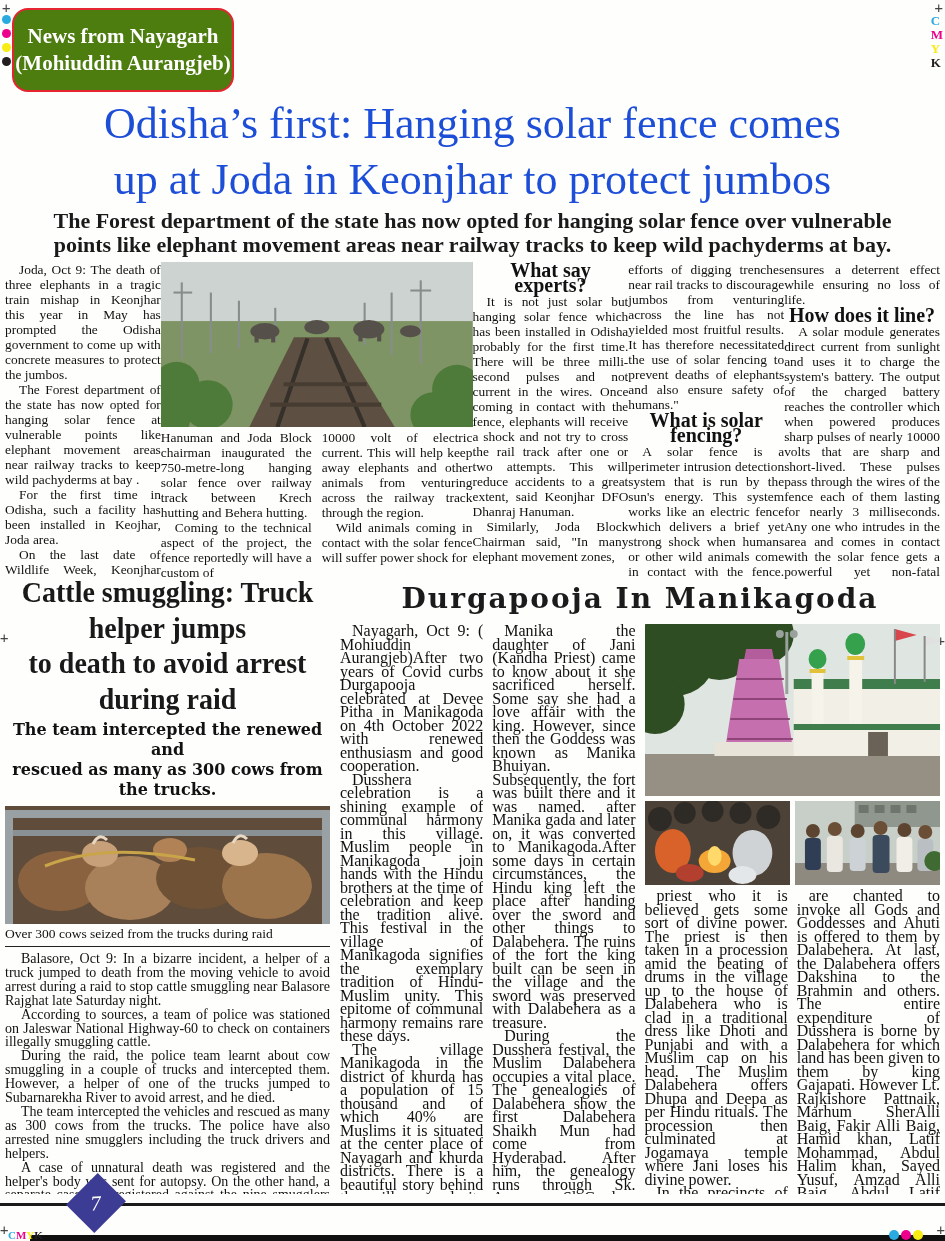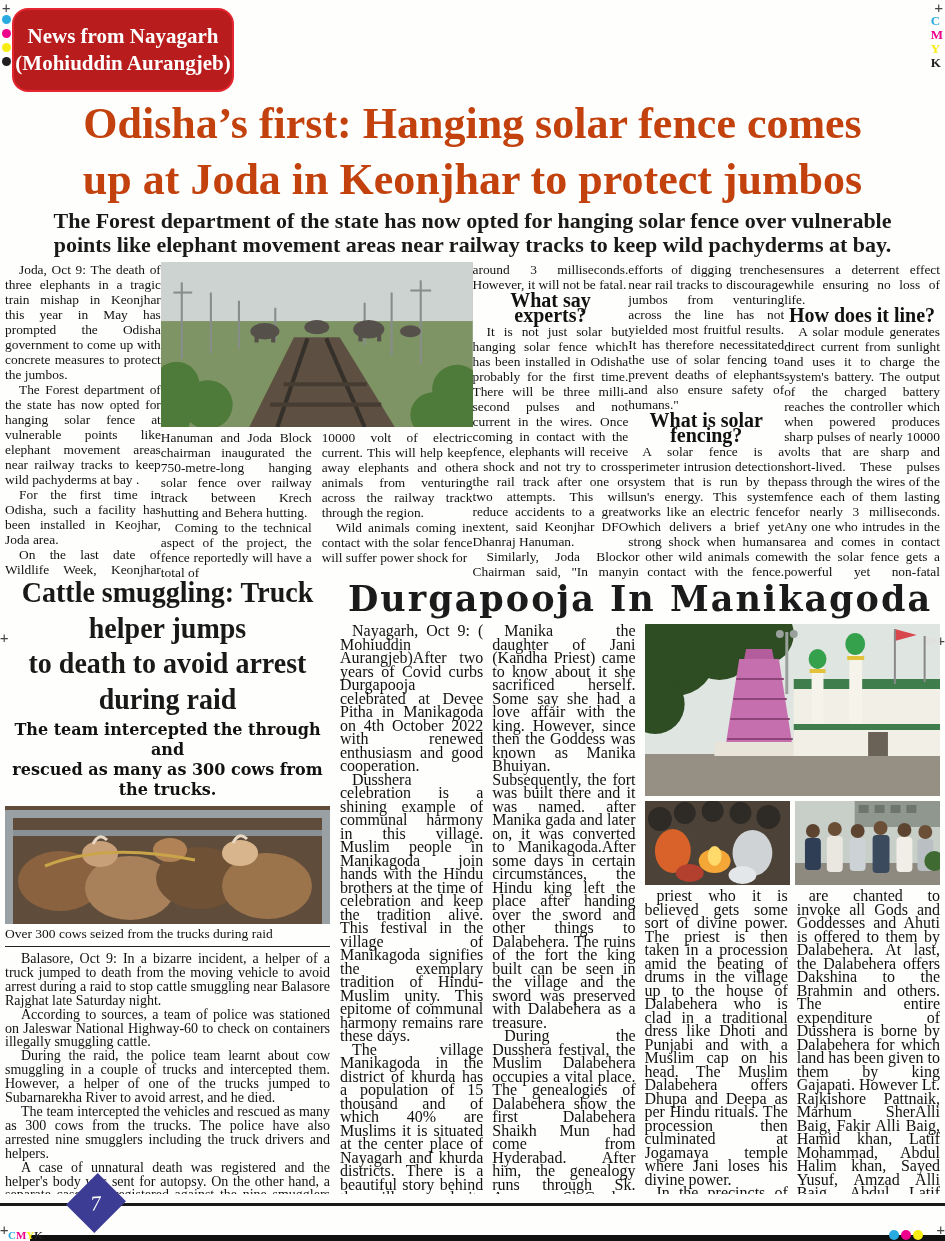--- a/index.html
+++ b/index.html
@@ -7,27 +7,27 @@
         font-family:"Liberation Serif", serif;color:#111;}
   
   .cross{position:absolute;color:#444;font:14px "DejaVu Sans Mono",monospace;}
   .dotcol{position:absolute;left:2px;top:15px;display:flex;flex-direction:column;gap:5px;}
   .dot{width:9px;height:9px;border-radius:50%;}
   .d-c{background:#29abe2}.d-m{background:#ec008c}.d-y{background:#f7ec13}.d-k{background:#231f20}
   .cmyk-right{position:absolute;right:2px;top:14px;display:flex;flex-direction:column;
               font:bold 13px "Liberation Serif",serif;line-height:14px;}
   .c-c{color:#29abe2}.c-m{color:#ec008c}.c-y{color:#f7ec13}.c-k{color:#231f20}
   
-  .badge{position:absolute;left:14px;top:10px;width:218px;height:80px;background:#b91c1c;
+  .badge{position:absolute;left:14px;top:10px;width:218px;height:80px;background:#4d7c0f;
          border-radius:14px;display:flex;flex-direction:column;justify-content:center;
          align-items:center;color:#fff;font-weight:bold;font-size:21px;line-height:27px;
          text-align:center;box-shadow:0 0 0 2px #e52530;}
   
   .headline{position:absolute;left:8px;top:96px;width:929px;text-align:center;
-            font-weight:bold;font-size:44px;line-height:56px;color:#c2410c;}
+            font-weight:normal;font-size:44px;line-height:56px;color:#1d4ed8;}
   .subdeck{position:absolute;left:6px;top:209px;width:933px;text-align:center;
            font-weight:bold;font-size:22px;line-height:24px;color:#1a1a1a;}
   
   .story1{position:absolute;left:5px;top:262px;width:935px;height:314px;display:grid;
           grid-template-columns:repeat(6,1fr);gap:0;}
   .col{overflow:hidden;}
   .photo2span{grid-column:span 2;display:flex;flex-direction:column;}
   .photo2span .inner{display:grid;grid-template-columns:1fr 1fr;gap:10px;flex:1;margin-top:3px;}
   .para{margin:0;text-align:justify;text-indent:14px;font-size:13.4px;line-height:15px;}
   .para.noindent{text-indent:0;}
@@ -41,21 +41,21 @@
   .cattle-head{font-weight:bold;font-size:28px;line-height:34px;text-align:center;color:#191919;
                transform:scaleY(1.05);}
   .cattle-sub{font-family:"DejaVu Serif",serif;font-weight:bold;font-size:16px;line-height:20px;
               text-align:center;margin-top:6px;}
   .cattle .photo{margin-top:6px;height:118px;}
   .caption{font-size:13.5px;text-align:left;margin-top:2px;}
   .rule{border-top:1.6px solid #222;margin:4px 0 5px;}
   .cattle .para{font-size:14px;line-height:13.9px;text-indent:16px;}
   
   .durga{overflow:hidden;display:flex;flex-direction:column;}
-  .durga-head{font-family:"DejaVu Serif",serif;font-weight:bold;font-size:35px;line-height:42px;
+  .durga-head{font-family:"DejaVu Serif",serif;font-weight:bold;font-size:28px;line-height:42px;
               text-align:center;letter-spacing:2px;color:#1b1b1b;}
   .durga-grid{display:grid;grid-template-columns:repeat(4,1fr);gap:9px;margin-top:4px;flex:1;}
   .durga-grid .para{font-size:16px;line-height:13.5px;text-indent:12px;}
   .dphotos{grid-column:span 2;display:flex;flex-direction:column;}
   .dphotos .prow{display:flex;gap:5px;margin-top:5px;}
   .dphotos .prow .photo{height:84px;flex:1;}
   .dphotos .dtemple{height:172px;}
   .dphotos .dtext{display:grid;grid-template-columns:1fr 1fr;gap:9px;flex:1;margin-top:4px;}
   
   .footline{position:absolute;left:0;top:1203px;width:945px;height:3px;background:#1a1a1a;}
@@ -154,31 +154,30 @@
             <circle cx="45" cy="140" r="24"></circle>
             <circle cx="8" cy="155" r="20"></circle>
           <circle cx="285" cy="125" r="24"></circle>
             <circle cx="262" cy="150" r="22"></circle>
             <circle cx="295" cy="158" r="18"></circle>
         </g>
       </svg>
       <div class="inner">
         <div class="col">
             <p class="para noindent">Hanuman and Joda Block chairman inaugurated the 750-metre-long hanging solar fence over railway track between Krech hutting and Behera hutting.</p>
-            <p class="para">Coming to the technical aspect of the project, the fence reportedly will have a total of</p>
+            <p class="para">Coming to the technical aspect of the project, the fence reportedly will have a custom of</p>
           </div>
         <div class="col">
             <p class="para noindent">10000 volt of electric current. This will help keep away elephants and other animals from venturing across the railway track through the region.</p>
             <p class="para">Wild animals coming in contact with the solar fence will suffer power shock for</p>
           </div>
       </div>
     </div>
 
     <div class="col">
-        <p class="para noindent">around 3 milliseconds. However, it will not be fatal.</p>
         <p class="para subhead">What say experts?</p>
         <p class="para">It is not just solar but hanging solar fence which has been installed in Odisha probably for the first time. There will be three milli-second pulses and not current in the wires. Once coming in contact with the fence, elephants will receive a shock and not try to cross the rail track after one or two attempts. This will reduce accidents to a great extent, said Keonjhar DFO Dhanraj Hanuman.</p>
         <p class="para">Similarly, Joda Block Chairman said, "In many elephant movement zones,</p>
       </div>
     <div class="col">
         <p class="para noindent">efforts of digging trenches near rail tracks to discourage jumbos from venturing across the line has not yielded most fruitful results. It has therefore necessitated the use of solar fencing to prevent deaths of elephants and also ensure safety of humans."</p>
         <p class="para subhead">What is solar fencing?</p>
         <p class="para">A solar fence is a perimeter intrusion detection system that is run by the sun's energy. This system works like an electric fence which delivers a brief yet strong shock when humans or other wild animals come in contact with the fence. The shock</p>
       </div>
     <div class="col">
@@ -189,21 +188,21 @@
   </div>
 
   <div class="section2">
 
     <div class="cattle">
       <div class="cattle-head">
         <div>Cattle smuggling: Truck helper jumps</div>
         <div>to death to avoid arrest during raid</div>
       </div>
       <div class="cattle-sub">
-        <div>The team intercepted the through and</div>
+        <div>The team intercepted the renewed and</div>
         <div>rescued as many as 300 cows from the trucks.</div>
       </div>
       <svg class="photo" viewBox="0 0 325 118" preserveAspectRatio="none">
         <rect width="325" height="118" fill="#5f4c3a"></rect>
         <rect y="4" width="325" height="8" fill="#99a0a3"></rect>
         <rect y="24" width="325" height="6" fill="#8a9194"></rect>
         <rect x="0" y="4" width="8" height="114" fill="#9aa1a4"></rect>
         <rect x="317" y="4" width="8" height="114" fill="#9aa1a4"></rect>
         <g>
           <ellipse cx="55" cy="75" rx="42" ry="30" fill="#8a623f"></ellipse>

